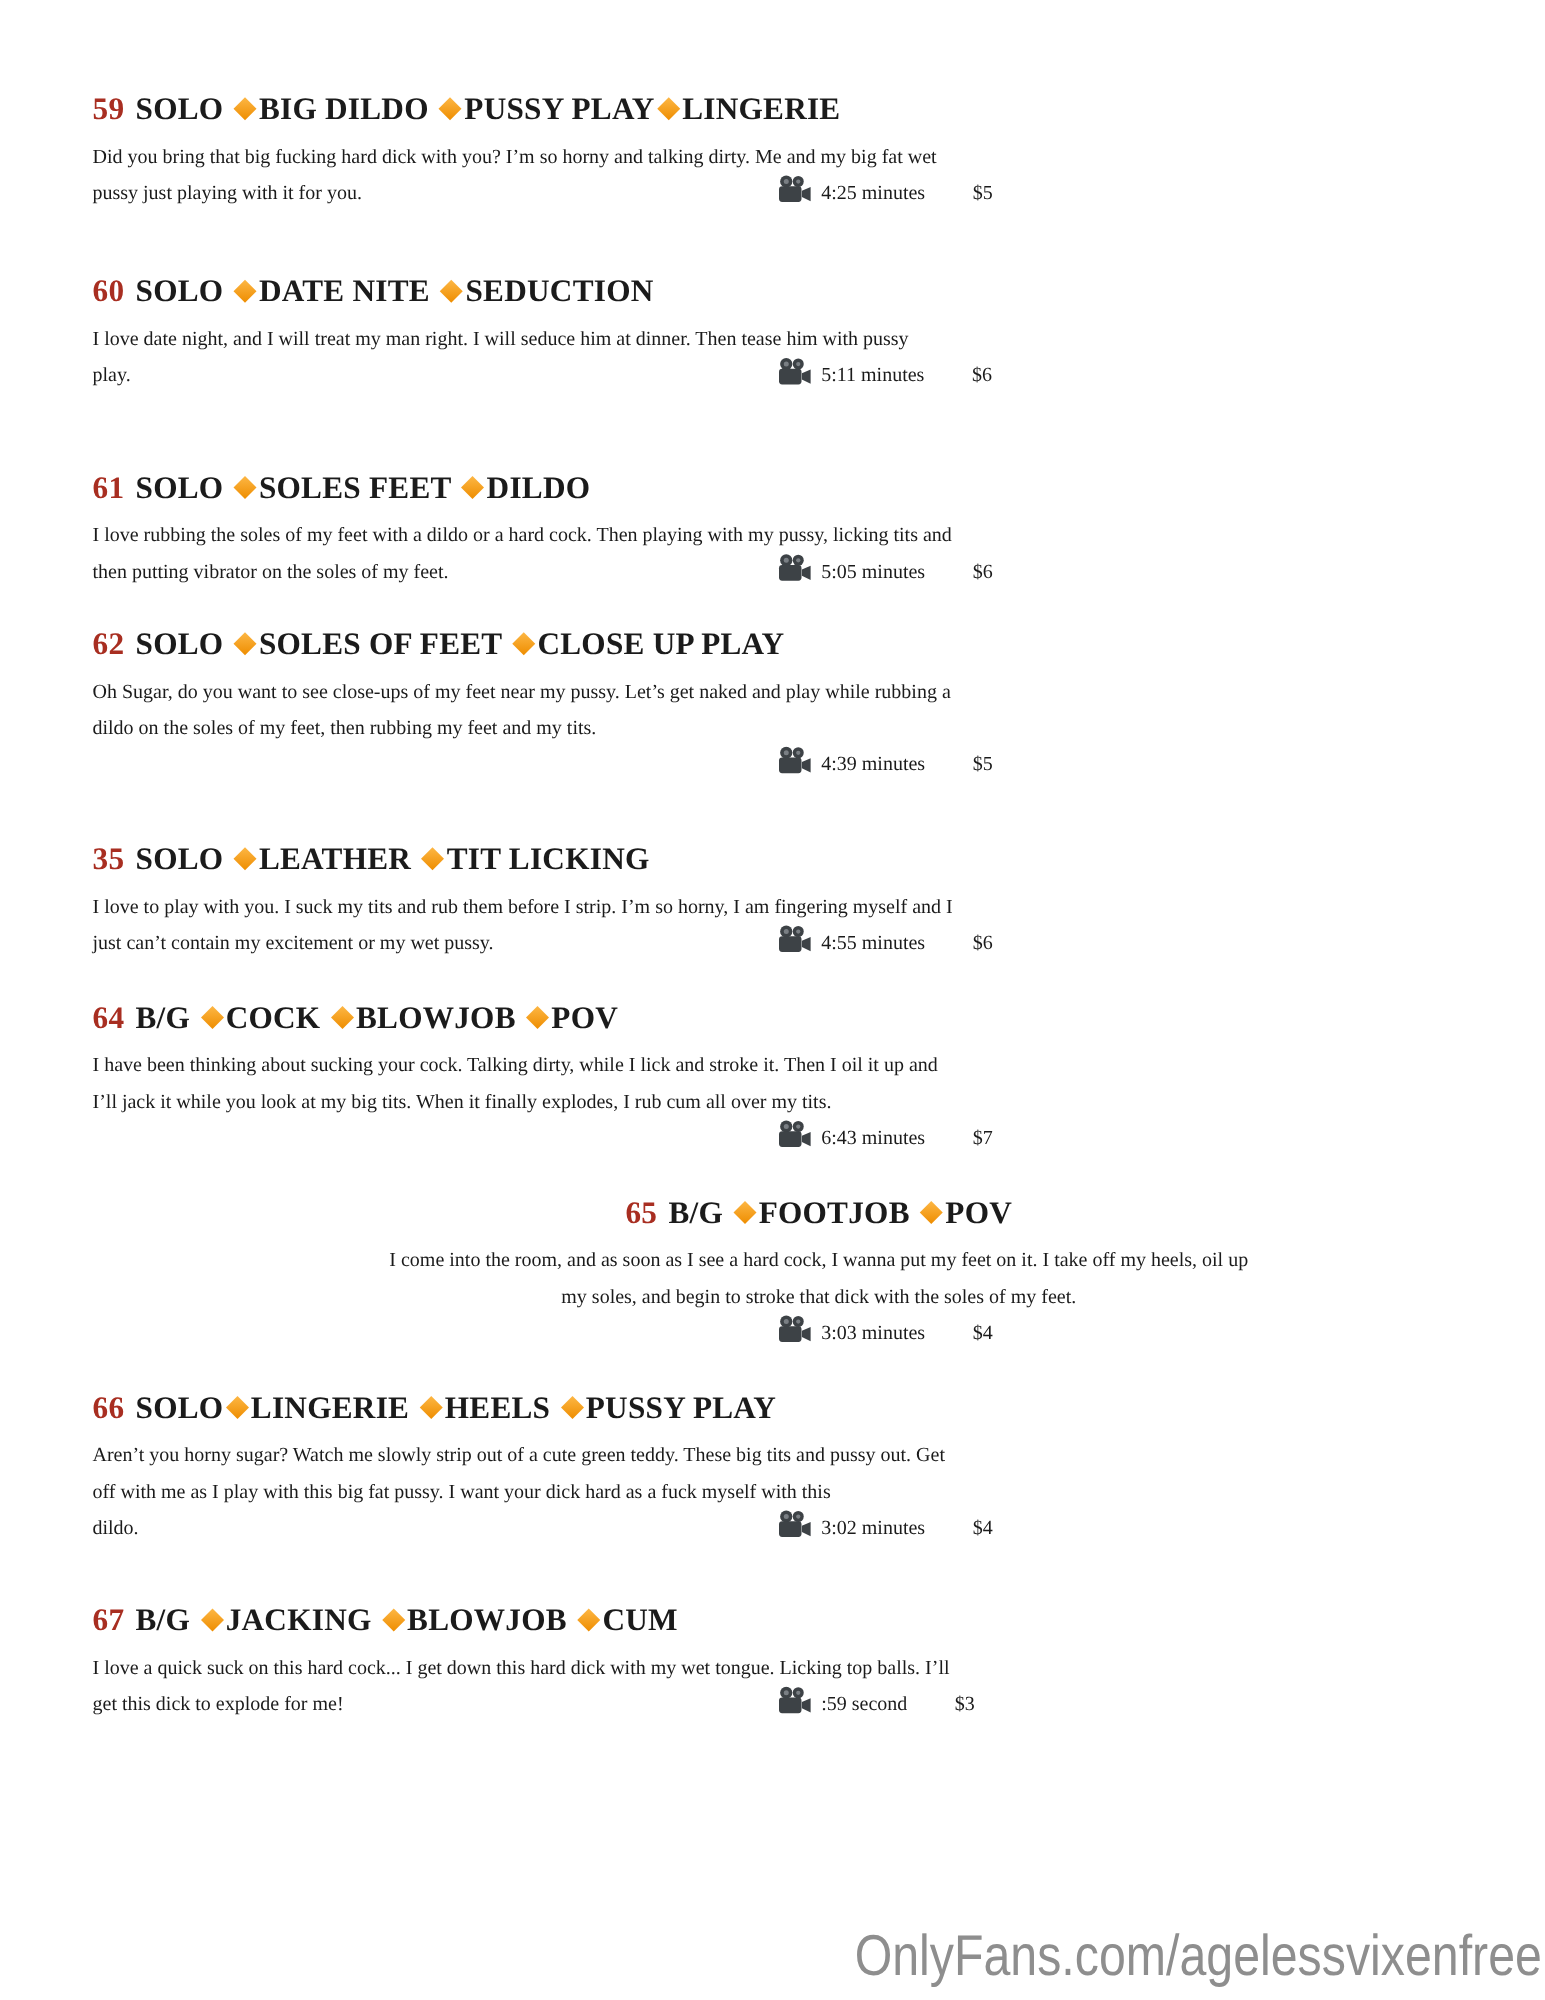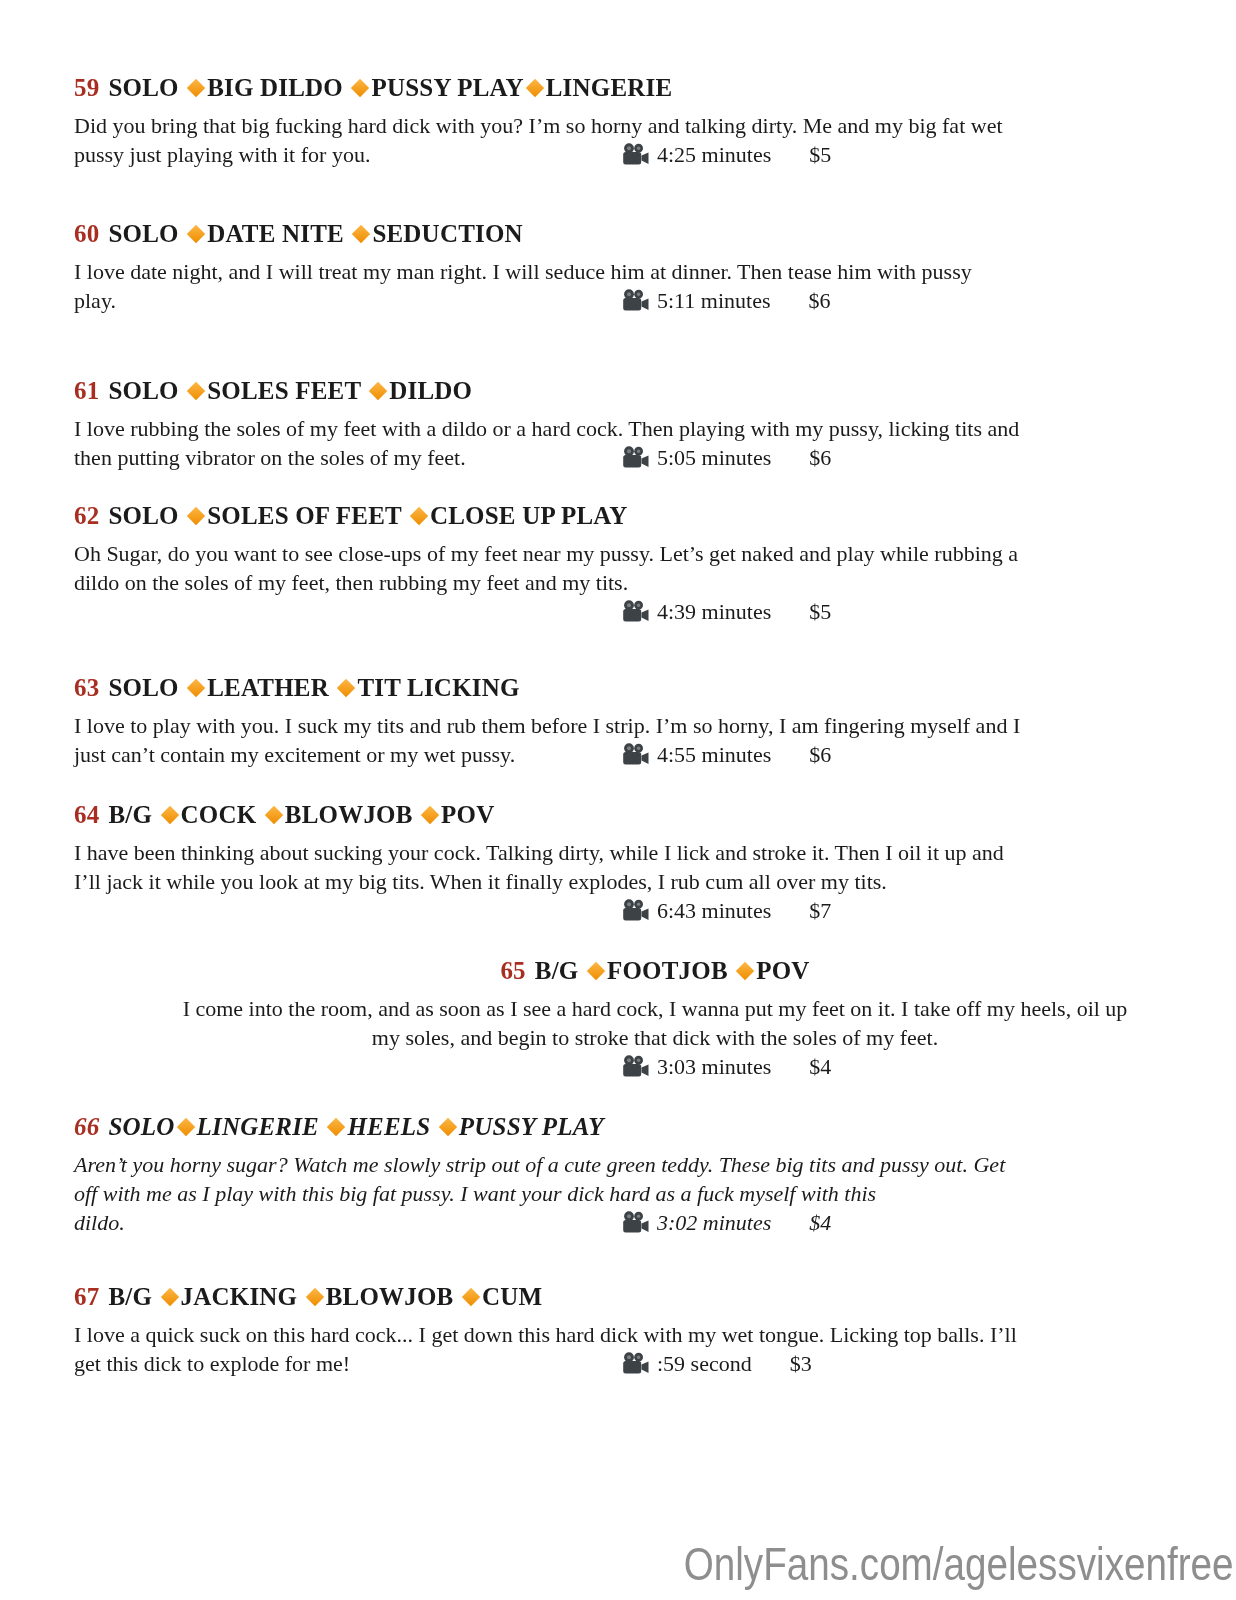--- a/index.html
+++ b/index.html
@@ -13,31 +13,31 @@
   }
   .list{padding:72px 0 0 74px;}
   .item{margin-bottom:48px;}
   .item:nth-of-type(1){margin-bottom:49px;}
   .item:nth-of-type(2){margin-bottom:60px;}
   .item:nth-of-type(3){margin-bottom:28px;}
   .item:nth-of-type(4){margin-bottom:46px;}
   .item:nth-of-type(5){margin-bottom:30px;}
   .item:nth-of-type(6){margin-bottom:30px;}
   .item:nth-of-type(7){margin-bottom:30px;text-align:center;}
-  .item:nth-of-type(8){margin-bottom:44px;font-style:italic;}
+  .item:nth-of-type(8){margin-bottom:44px;}
   .item:nth-of-type(9){margin-bottom:14px;}
   .item-title{
     font-size:25px;line-height:31px;font-weight:bold;
     margin:0 0 6px 0;white-space:nowrap;letter-spacing:.2px;
   }
   .item-number{color:#a82e21;margin-right:9px;}
   .diamond{display:inline-block;vertical-align:-2px;margin:0 1px;}
   .desc-line{
     position:relative;
-    font-size:22px;line-height:29px;min-height:29px;
+    font-size:16px;line-height:29px;min-height:29px;
     white-space:nowrap;
   }
   .meta{position:absolute;left:548px;top:0;white-space:nowrap;}
   .camera{vertical-align:-5px;margin-right:7px;}
   .price{margin-left:38px;}
   .watermark{
     position:absolute;right:2px;top:1538px;
     font-family:"Liberation Sans",sans-serif;
     font-size:46px;line-height:52px;color:#8e8e8e;
     transform:scaleX(.84);transform-origin:100% 50%;
@@ -140,21 +140,21 @@
                   <circle cx="7" cy="5.2" r="2" fill="#7a7f84"></circle>
                   <circle cx="16.6" cy="5.2" r="1.7" fill="#7a7f84"></circle>
                   <rect x="1.2" y="9" width="18" height="12.5" rx="2.5" fill="#3d4246"></rect>
                   <polygon points="19.5,12.5 26.5,9.5 26.5,21 19.5,17.5" fill="#3d4246"></polygon>
                 </svg></span><span>4:39 minutes</span><span class="price">$5</span></span></div>
         </div>
   </div>
 
   <div class="item">
     <div class="item-title">
-      <span class="item-number">63</span><span><span>SOLO </span><span class="diamond"><svg width="20" height="20" viewBox="0 0 20 20">
+      <span class="item-number">35</span><span><span>SOLO </span><span class="diamond"><svg width="20" height="20" viewBox="0 0 20 20">
                 <path d="M10 0.8 L19.2 10 L10 19.2 L0.8 10 Z" fill="url(#diamond-grad)"></path>
               </svg></span><span>LEATHER </span><span class="diamond"><svg width="20" height="20" viewBox="0 0 20 20">
                 <path d="M10 0.8 L19.2 10 L10 19.2 L0.8 10 Z" fill="url(#diamond-grad)"></path>
               </svg></span><span>TIT LICKING</span></span>
     </div>
     <div>
           <div class="desc-line"><span>I love to play with you. I suck my tits and rub them before I strip. I’m so horny, I am fingering myself and I</span></div>
           <div class="desc-line"><span>just can’t contain my excitement or my wet pussy.</span><span class="meta"><span class="camera"><svg width="28" height="24" viewBox="0 0 28 24">
                   <circle cx="7" cy="5.2" r="4.9" fill="#3d4246"></circle>
                   <circle cx="16.6" cy="5.2" r="4.4" fill="#3d4246"></circle>

